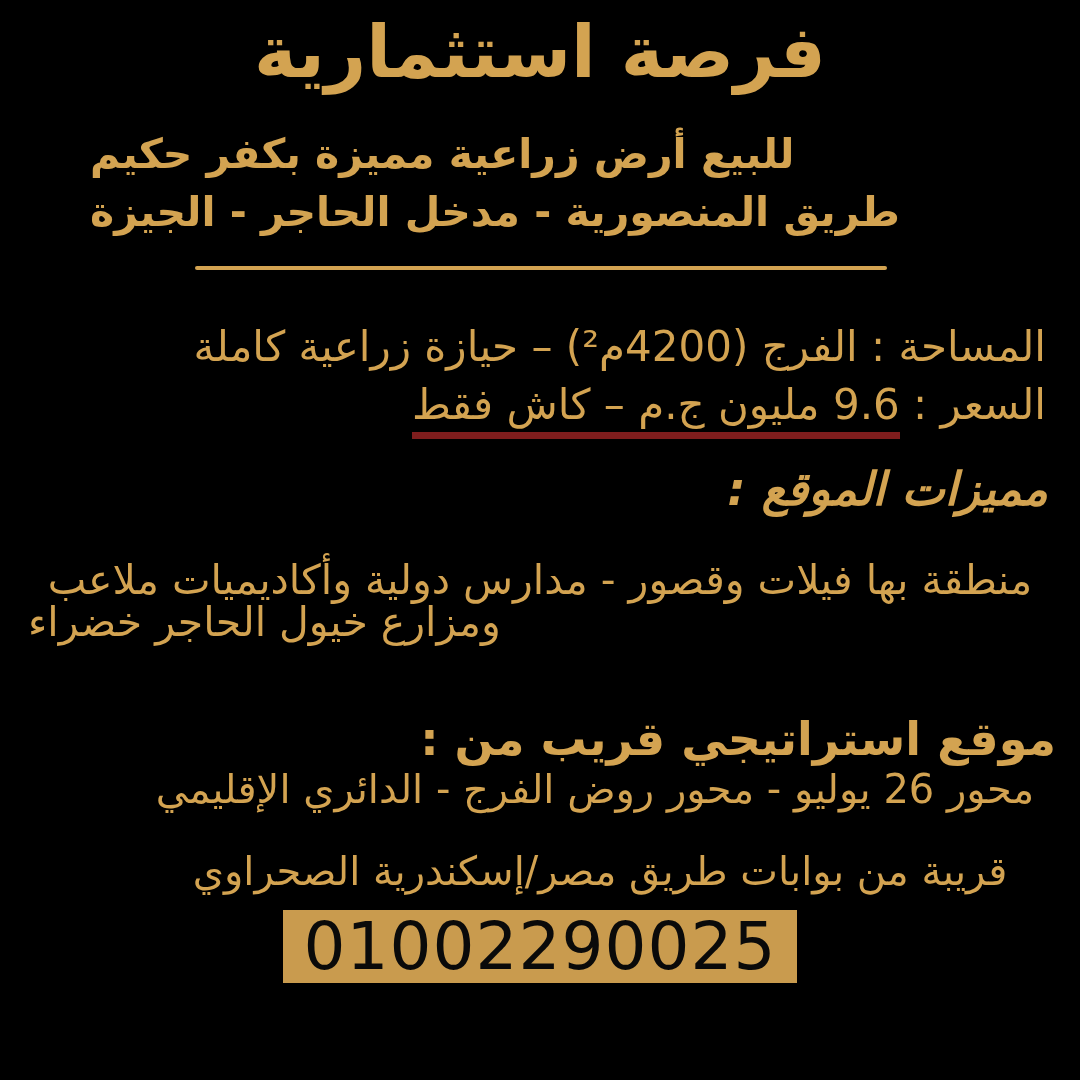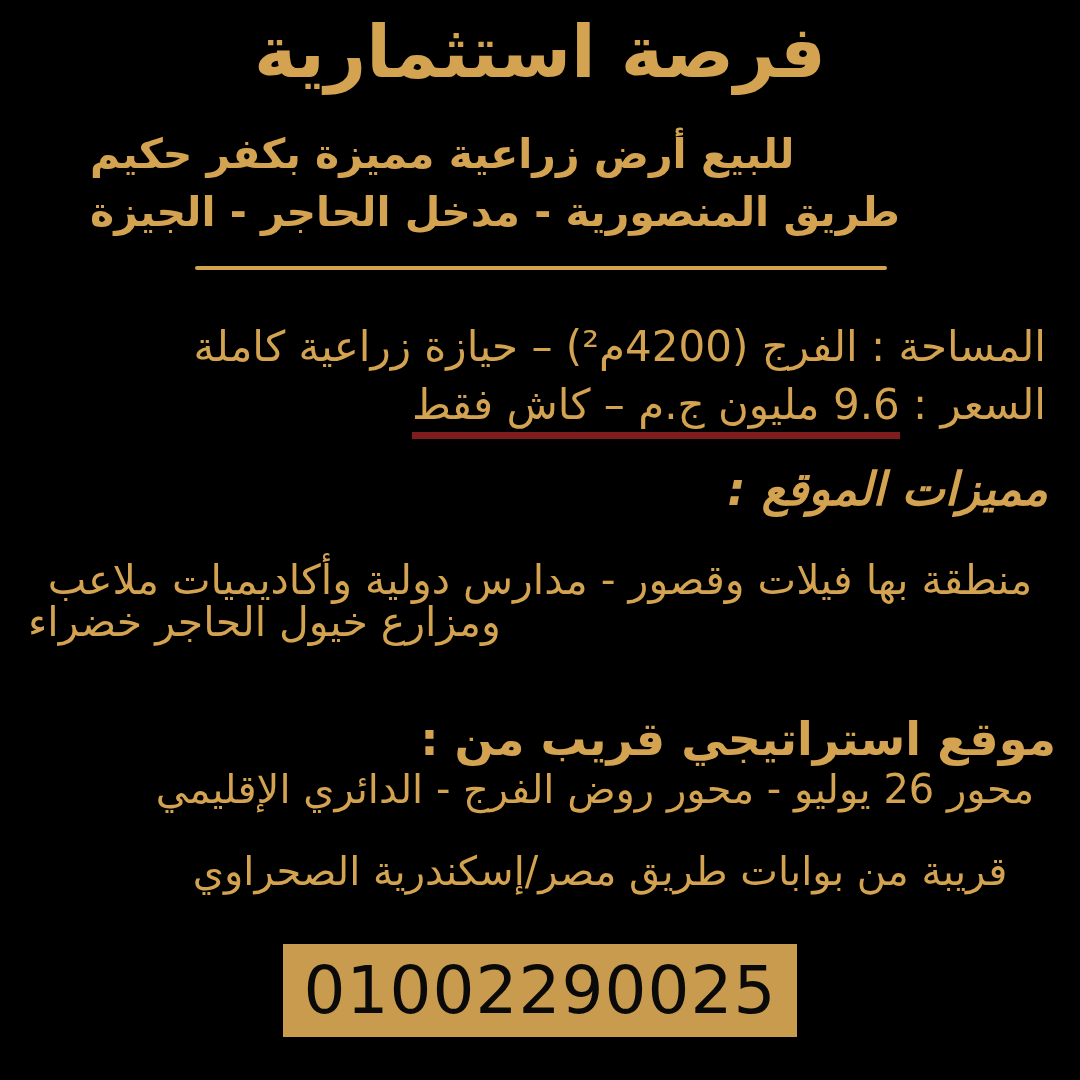--- a/index.html
+++ b/index.html
@@ -110,25 +110,25 @@
   .location-line2 {
     top: 848px;
     text-align: center;
     transform: translateX(60px);
     font-size: 40px;
   }
 
   
   .phone-box {
     position: absolute;
-    top: 944px;
+    top: 910px;
     left: 50%;
     transform: translateX(-50%);
     width: 514px;
-    height: 93px;
+    height: 73px;
     background: #C99B4E;
     display: flex;
     align-items: center;
     justify-content: center;
   }
   .phone-number {
     color: #0a0a0a;
     font-size: 66px;
     font-weight: 500;
     letter-spacing: 1px;

